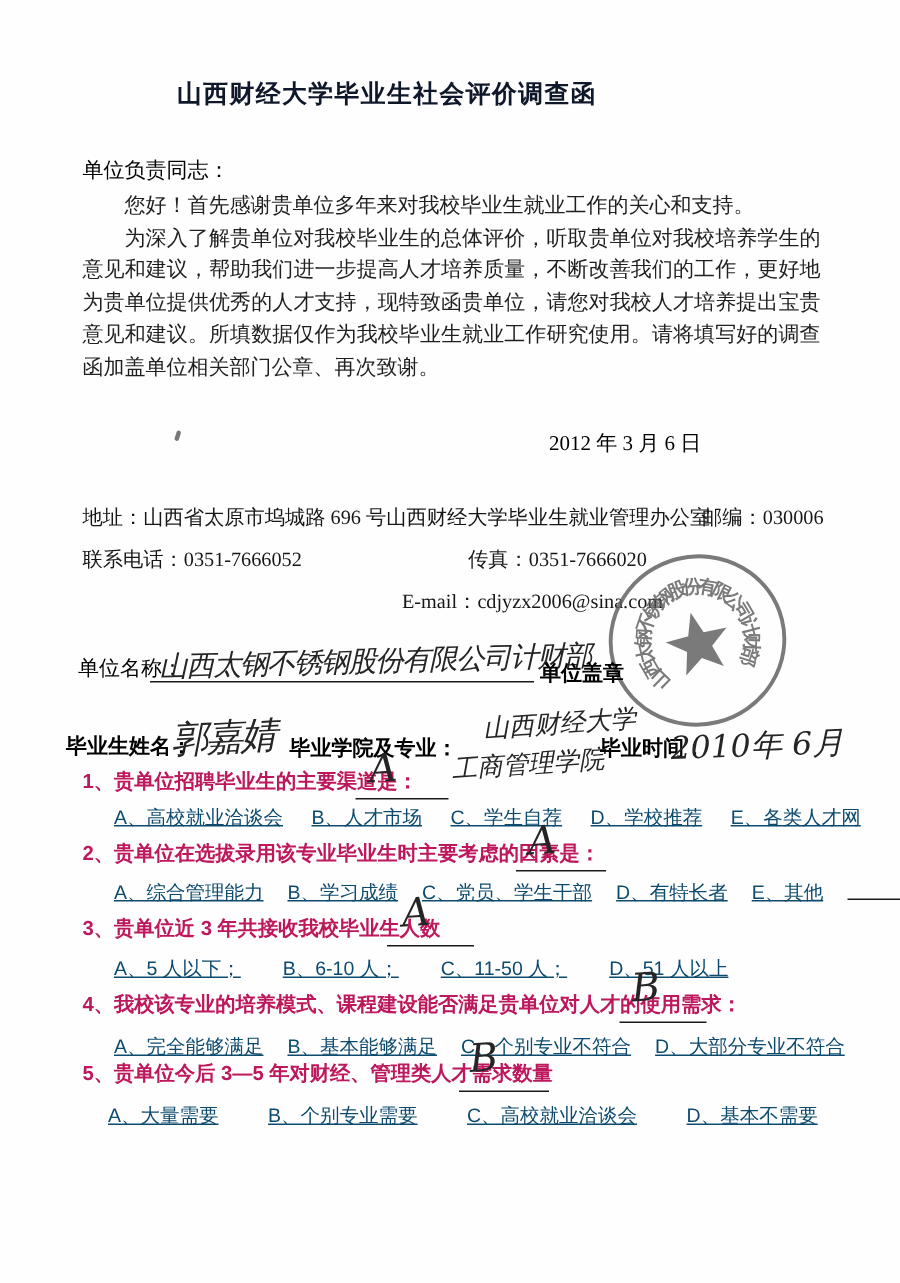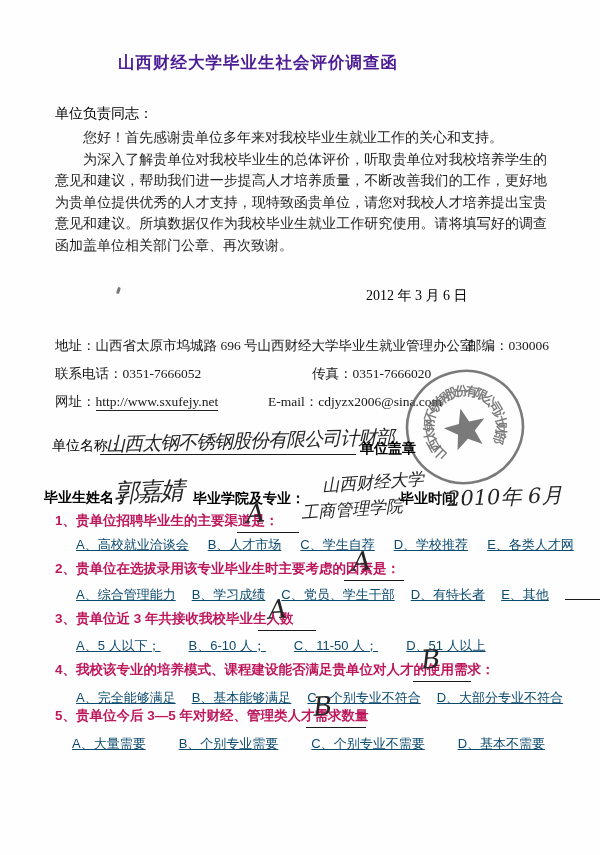--- a/index.html
+++ b/index.html
@@ -2,21 +2,21 @@
 <html><head>
 <meta charset="utf-8">
 <style>
   html,body{margin:0;padding:0;background:#e8e8e8;}
   #page{
     position:relative;width:600px;height:855px;background:#fefefe;
     font-family:"Liberation Serif","DejaVu Serif",serif;color:#222;
     overflow:hidden;margin:0 auto;
   }
   .abs{position:absolute;white-space:nowrap;}
-  .title{width:516px;text-align:center;font-size:16.5px;font-weight:700;letter-spacing:1px;color:#4c1d95;}
+  .title{width:516px;text-align:center;font-size:16.5px;font-weight:700;letter-spacing:1px;color:#0f172a;}
   .kai{font-size:14px;color:#000000;}
   .para{font-size:14px;line-height:21.4px;color:#1f1f1f;white-space:normal;text-align:justify;}
   .indent{text-indent:2em;}
   .contact-label{font-size:13.5px;color:#161616;}
   .contact-value{font-size:13.5px;color:#161616;}
   .uline{border-bottom:1.2px solid #222;padding-bottom:1px;}
   .q{font-size:13.5px;font-weight:700;color:#be185d;font-family:"Liberation Sans","DejaVu Sans",sans-serif;}
   .opts{display:flex;font-size:13px;color:#0c4a6e;font-family:"Liberation Sans","DejaVu Sans",sans-serif;text-decoration:underline;}
   .ansline{border-bottom:1.3px solid #1a1a1a;height:18px;display:inline-block;}
   .hw{font-family:"DejaVu Serif","Liberation Serif",serif;font-style:italic;color:#252525;}
@@ -45,23 +45,20 @@
     <span class="contact-label">地址：</span><span class="contact-value">山西省太原市坞城路 696 号山西财经大学毕业生就业管理办公室</span>
   </div>
   <div class="abs" style="left:468px;top:336px;">
     <span class="contact-label">邮编：</span><span class="contact-value">030006</span>
   </div>
   <div class="abs" style="left:55px;top:364px;">
     <span class="contact-label">联系电话：</span><span class="contact-value">0351-7666052</span>
   </div>
   <div class="abs" style="left:268px;top:364px;margin-left:44px;">
     <span class="contact-label">传真：</span><span class="contact-value">0351-7666020</span>
-  </div>
-  <div class="abs" style="left:55px;top:392px;">
-    <span class="contact-label">网址：</span><span class="contact-value uline">http://www.sxufejy.net</span>
   </div>
   <div class="abs" style="left:268px;top:392px;">
     <span class="contact-label">E-mail：</span><span class="contact-value">cdjyzx2006@sina.com</span>
   </div>
 
   <div id="seal" class="abs" style="left: 400px; top: 364px; width: 130px; height: 126px; transform: rotate(-14deg); color: rgb(94, 94, 94);">
     <svg width="130" height="126" viewBox="0 0 130 126">
       <ellipse cx="65" cy="63" rx="58" ry="56" fill="none" stroke="currentColor" stroke-width="2.6"></ellipse>
       <g id="seal-ring-chars">
           <text x="65" y="31" text-anchor="middle" transform="rotate(-122 65 63)">山</text>
@@ -140,17 +137,17 @@
     <span>C、个别专业不符合</span>
     <span>D、大部分专业不符合</span>
   </div>
 
   <div class="abs q" style="left:55px;top:707px;">5、贵单位今后 3—5 年对财经、管理类人才需求数量</div>
   <div class="abs ansline" style="left:306px;top:709px;width:60px;"></div>
   <div class="abs hw ans" style="left:313px;top:691px;">B</div>
   <div class="abs opts gap33" style="left:72px;top:735px;">
     <span>A、大量需要</span>
     <span>B、个别专业需要</span>
-    <span>C、个别专业不需要</span>
+    <span>C、高校就业洽谈会</span>
     <span>D、基本不需要</span>
   </div>
 
 </div>
 
 </body></html>

